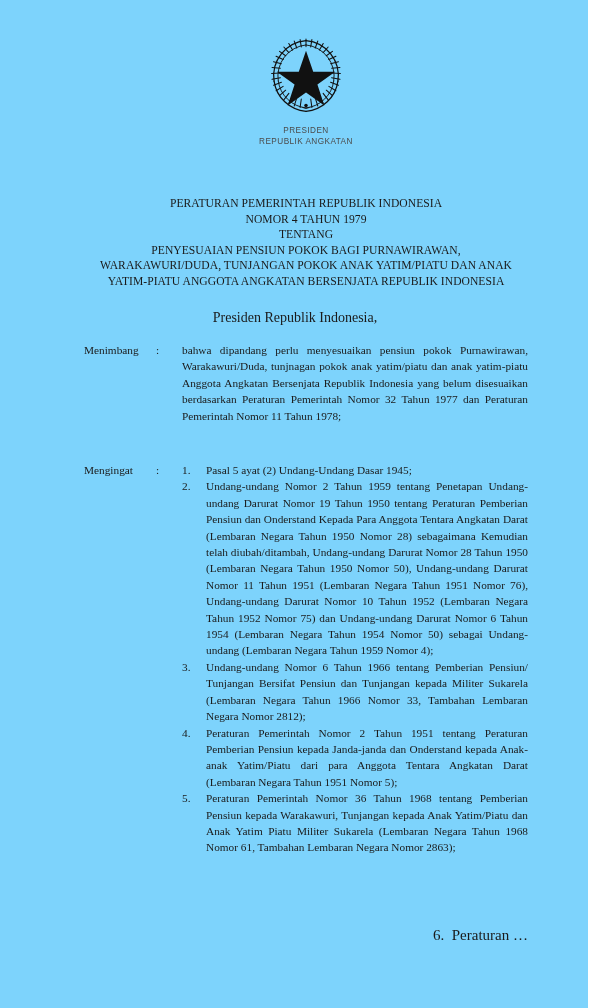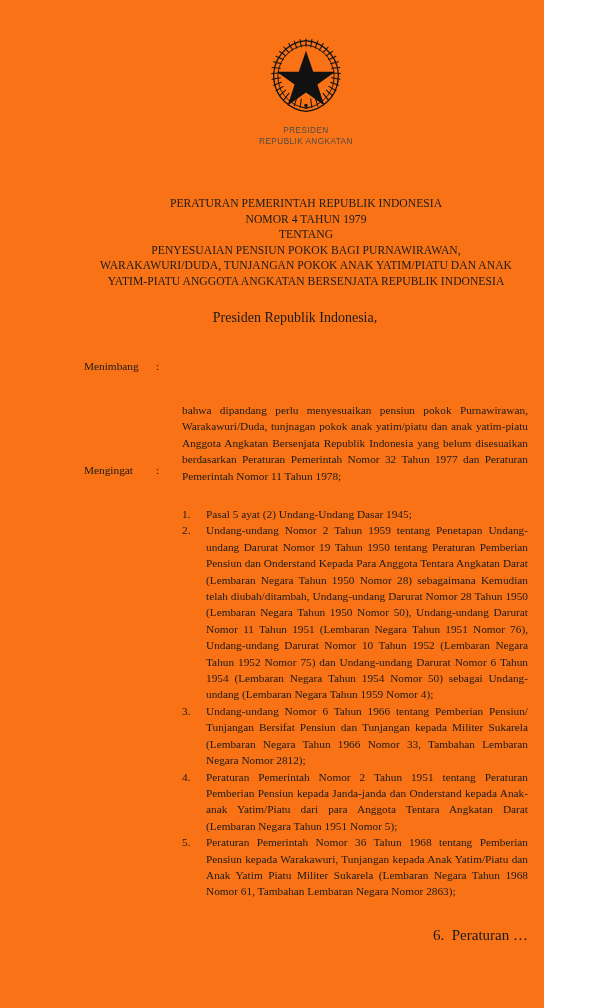--- a/index.html
+++ b/index.html
@@ -7,23 +7,23 @@
     margin: 0;
     padding: 0;
     background: #ffffff;
   }
   body {
     font-family: "Liberation Serif", "DejaVu Serif", serif;
     color: #1a1a1a;
   }
   .page {
     position: relative;
-    width: 544px;
+    width: 588px;
     height: 1008px;
-    background: #f97316;
+    background: #7dd3fc;
     overflow: hidden;
     box-sizing: border-box;
   }
 
   
   .letterhead {
     position: absolute;
     left: 0;
     top: 34px;
     width: 612px;
@@ -69,41 +69,40 @@
   }
 
   
   .clause {
     position: absolute;
     left: 84px;
     width: 444px;
     font-size: 11.3px;
     line-height: 16.4px;
   }
-  .clause.menimbang { top: 358px; }
+  .clause.menimbang { top: 342px; }
   .clause.mengingat { top: 462px; }
 
   .clause-row {
     display: flex;
     align-items: flex-start;
   }
   .clause-label {
     width: 72px;
     flex: 0 0 72px;
     white-space: nowrap;
   }
   .clause-colon {
     width: 26px;
     flex: 0 0 26px;
   }
   .clause-body {
     flex: 1 1 auto;
     text-align: justify;
     text-justify: inter-word;
-    margin-top: 44px;
   }
   .clause-body p {
     margin: 0;
     text-align: justify;
     text-justify: inter-word;
   }
 
   
   ol.legal-list {
     margin: 0;

